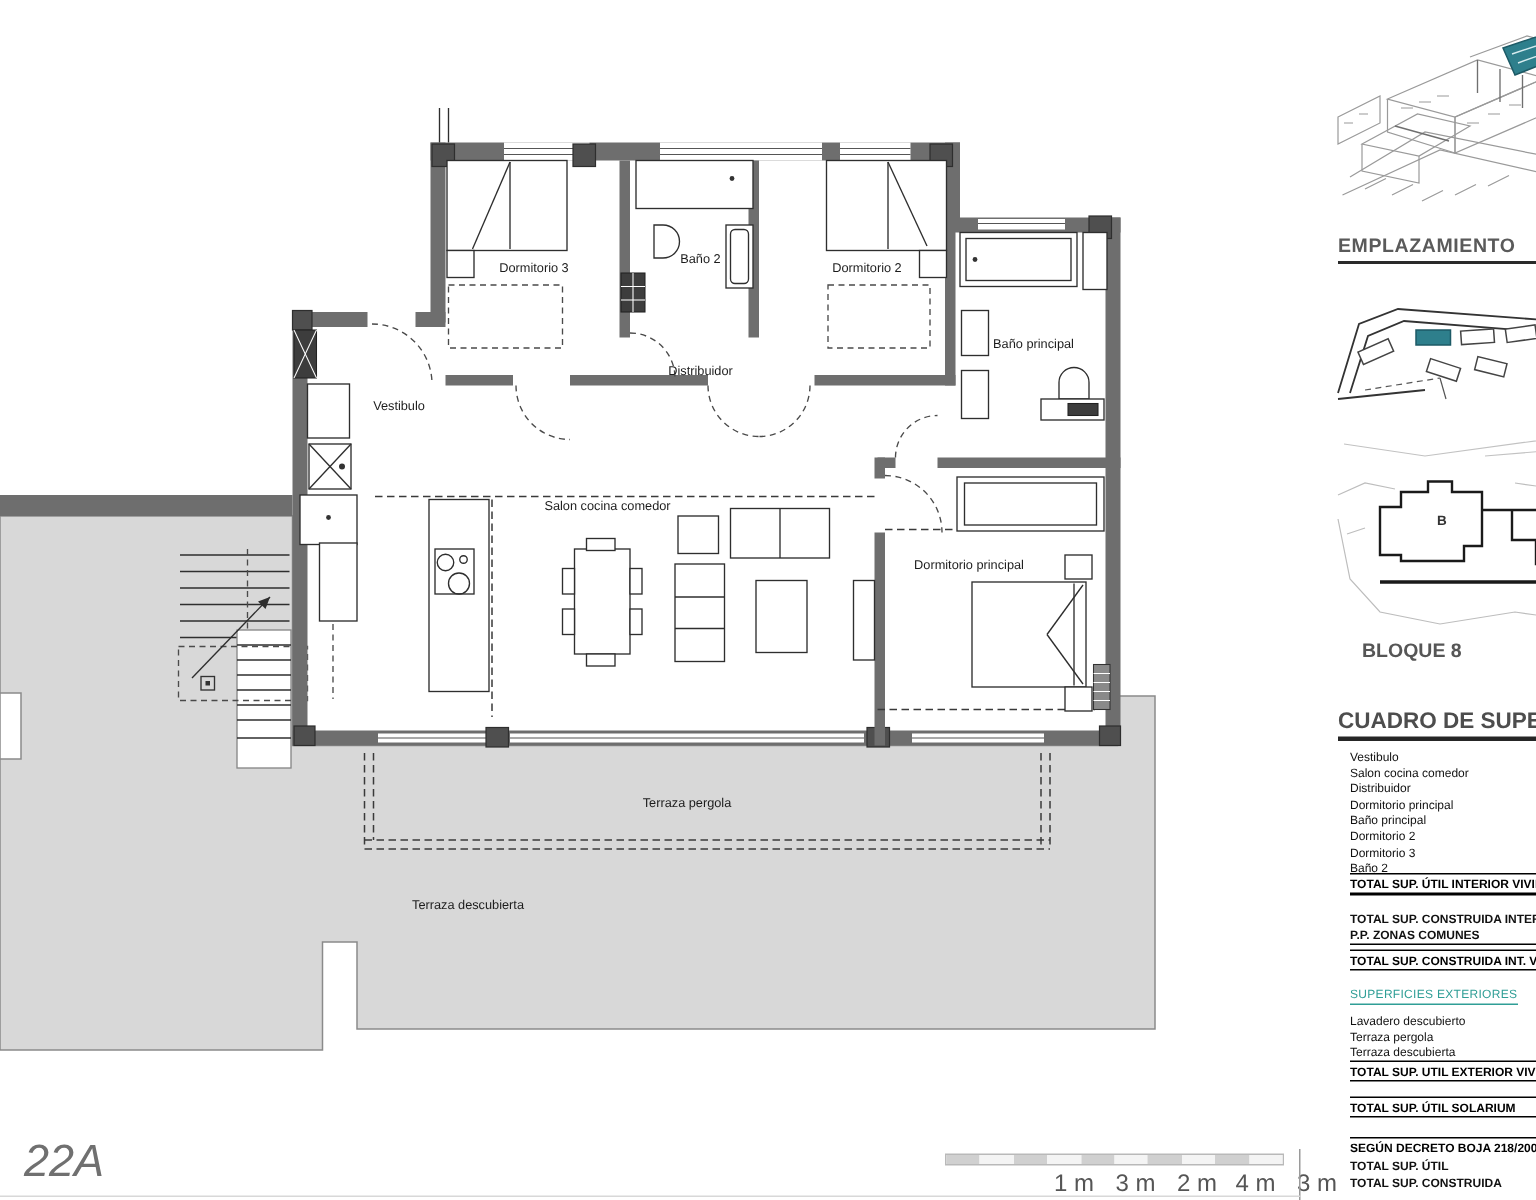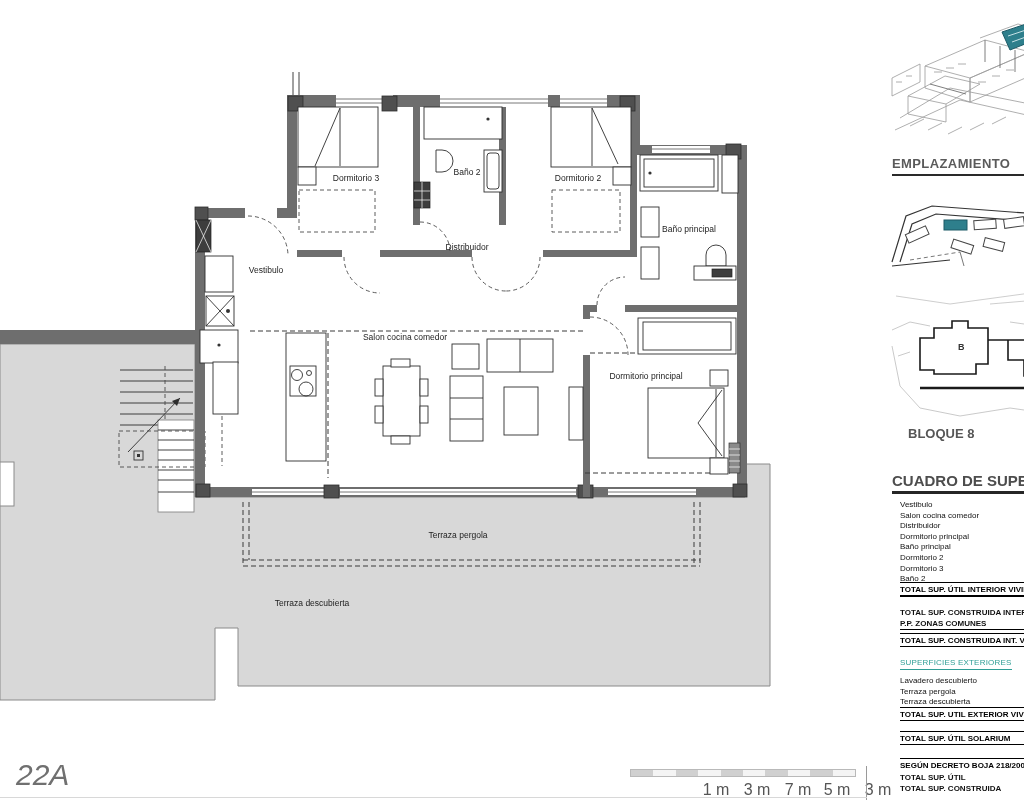--- a/index.html
+++ b/index.html
@@ -394,20 +394,20 @@
         <div style="background:#f4f4f4"></div>
       <div style="background:#d0d0d0"></div>
         <div style="background:#f4f4f4"></div>
       <div style="background:#d0d0d0"></div>
         <div style="background:#f4f4f4"></div>
       <div style="background:#d0d0d0"></div>
         <div style="background:#f4f4f4"></div>
     </div>
     <span class="sb-lab" style="left:121px">1 m</span>
     <span class="sb-lab" style="left:162px">3 m</span>
-    <span class="sb-lab" style="left:203px">7 m</span>
-    <span class="sb-lab" style="left:242px">5 m</span>
+    <span class="sb-lab" style="left:203px">2 m</span>
+    <span class="sb-lab" style="left:242px">4 m</span>
     <span class="sb-lab" style="left:283px">3 m</span>
   </div>
 
   <div id="tickline"></div>
   <div id="baseline"></div>
 </div>
 
 </body></html>

